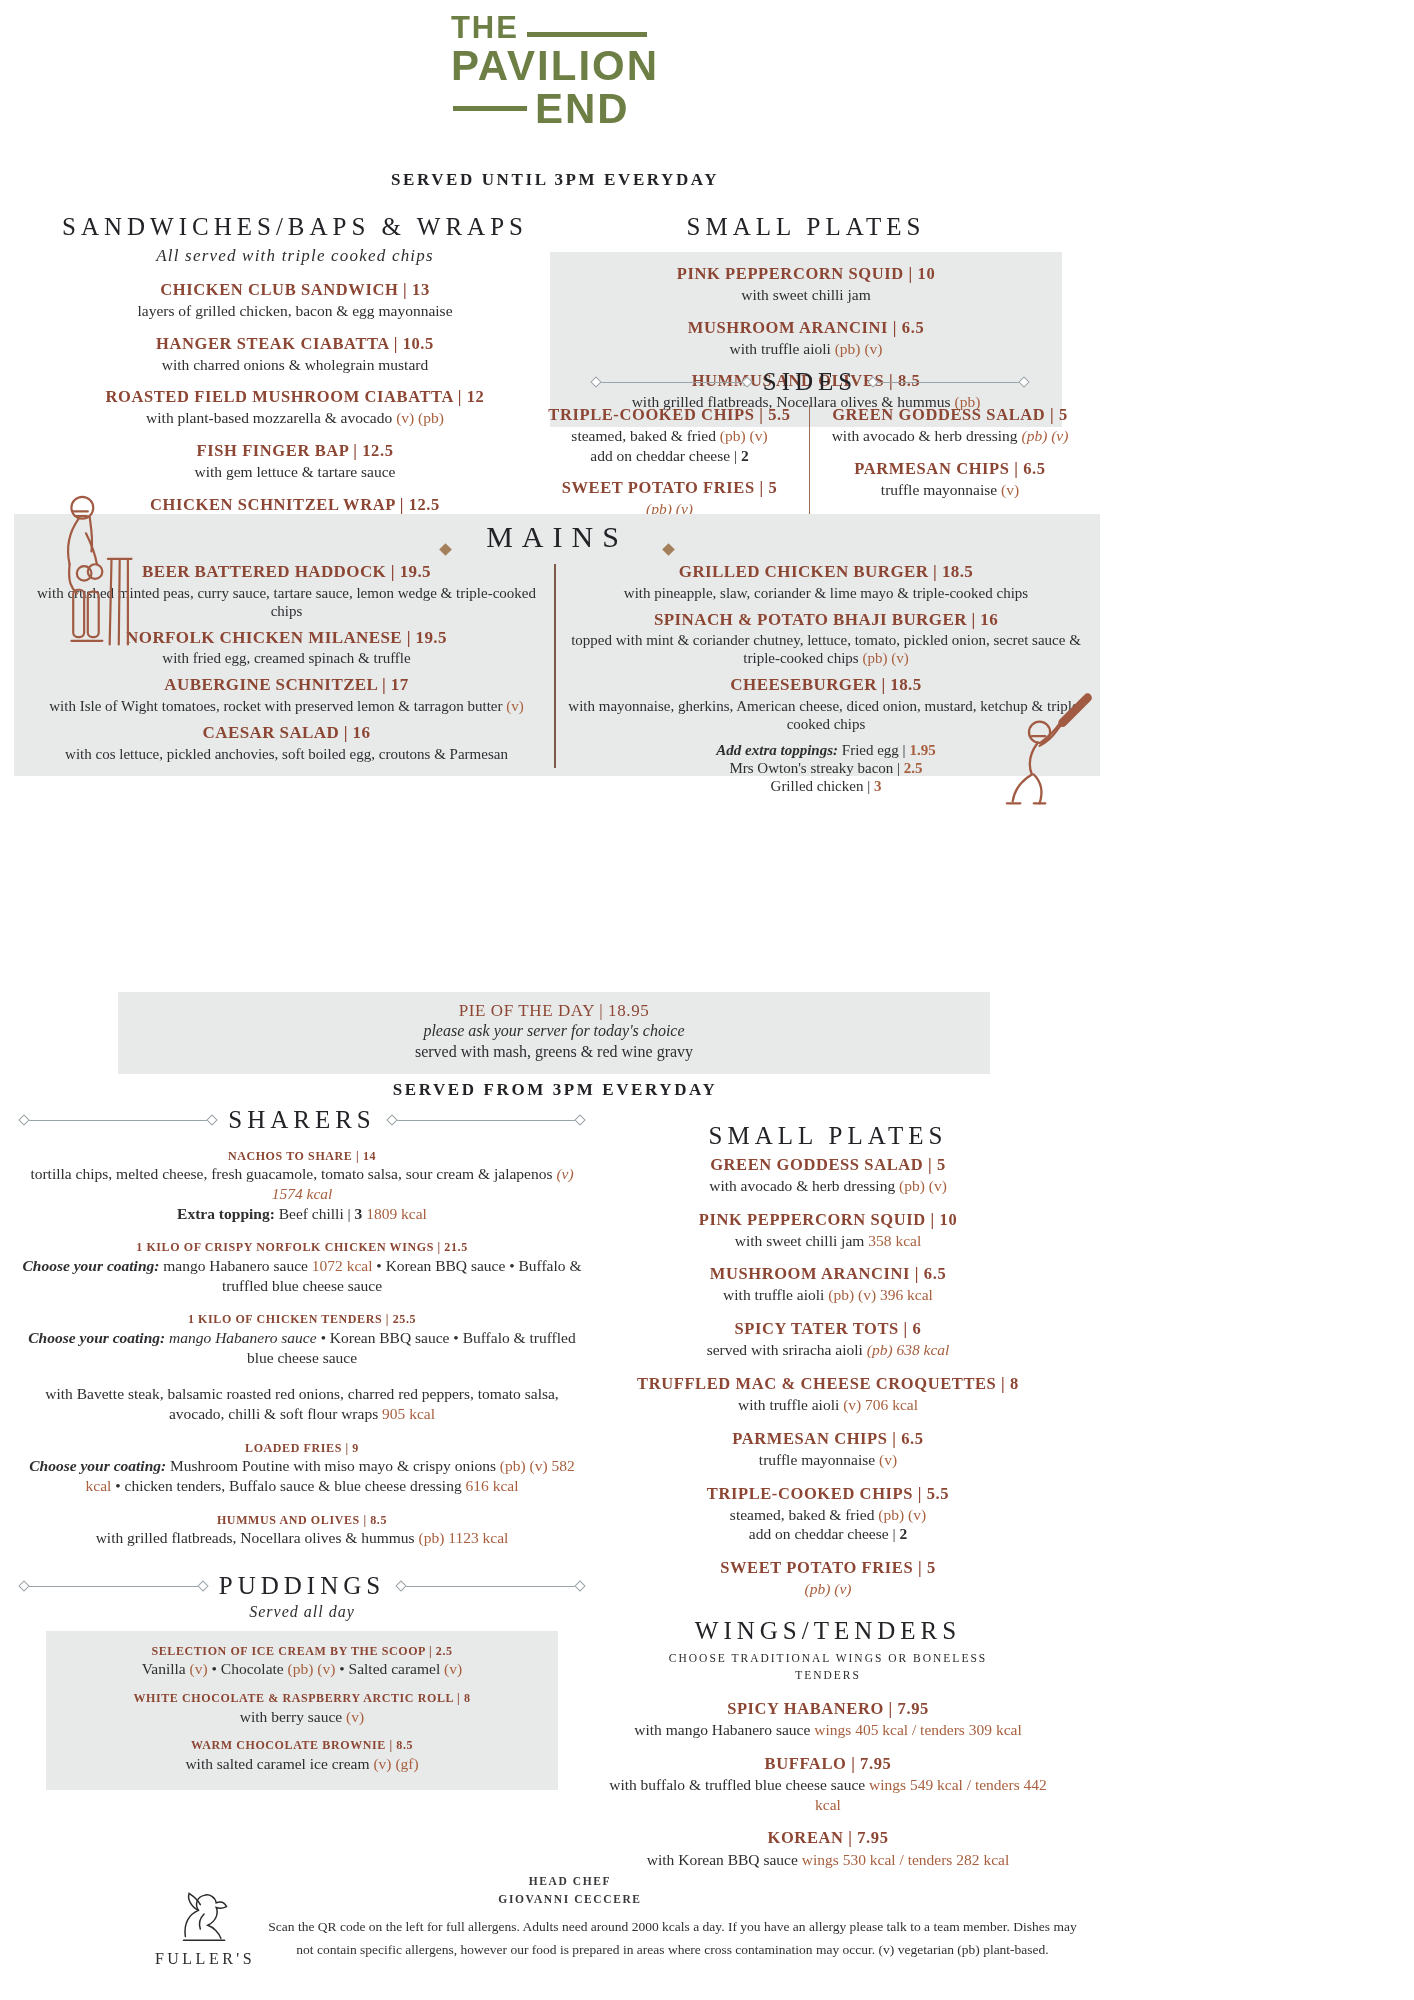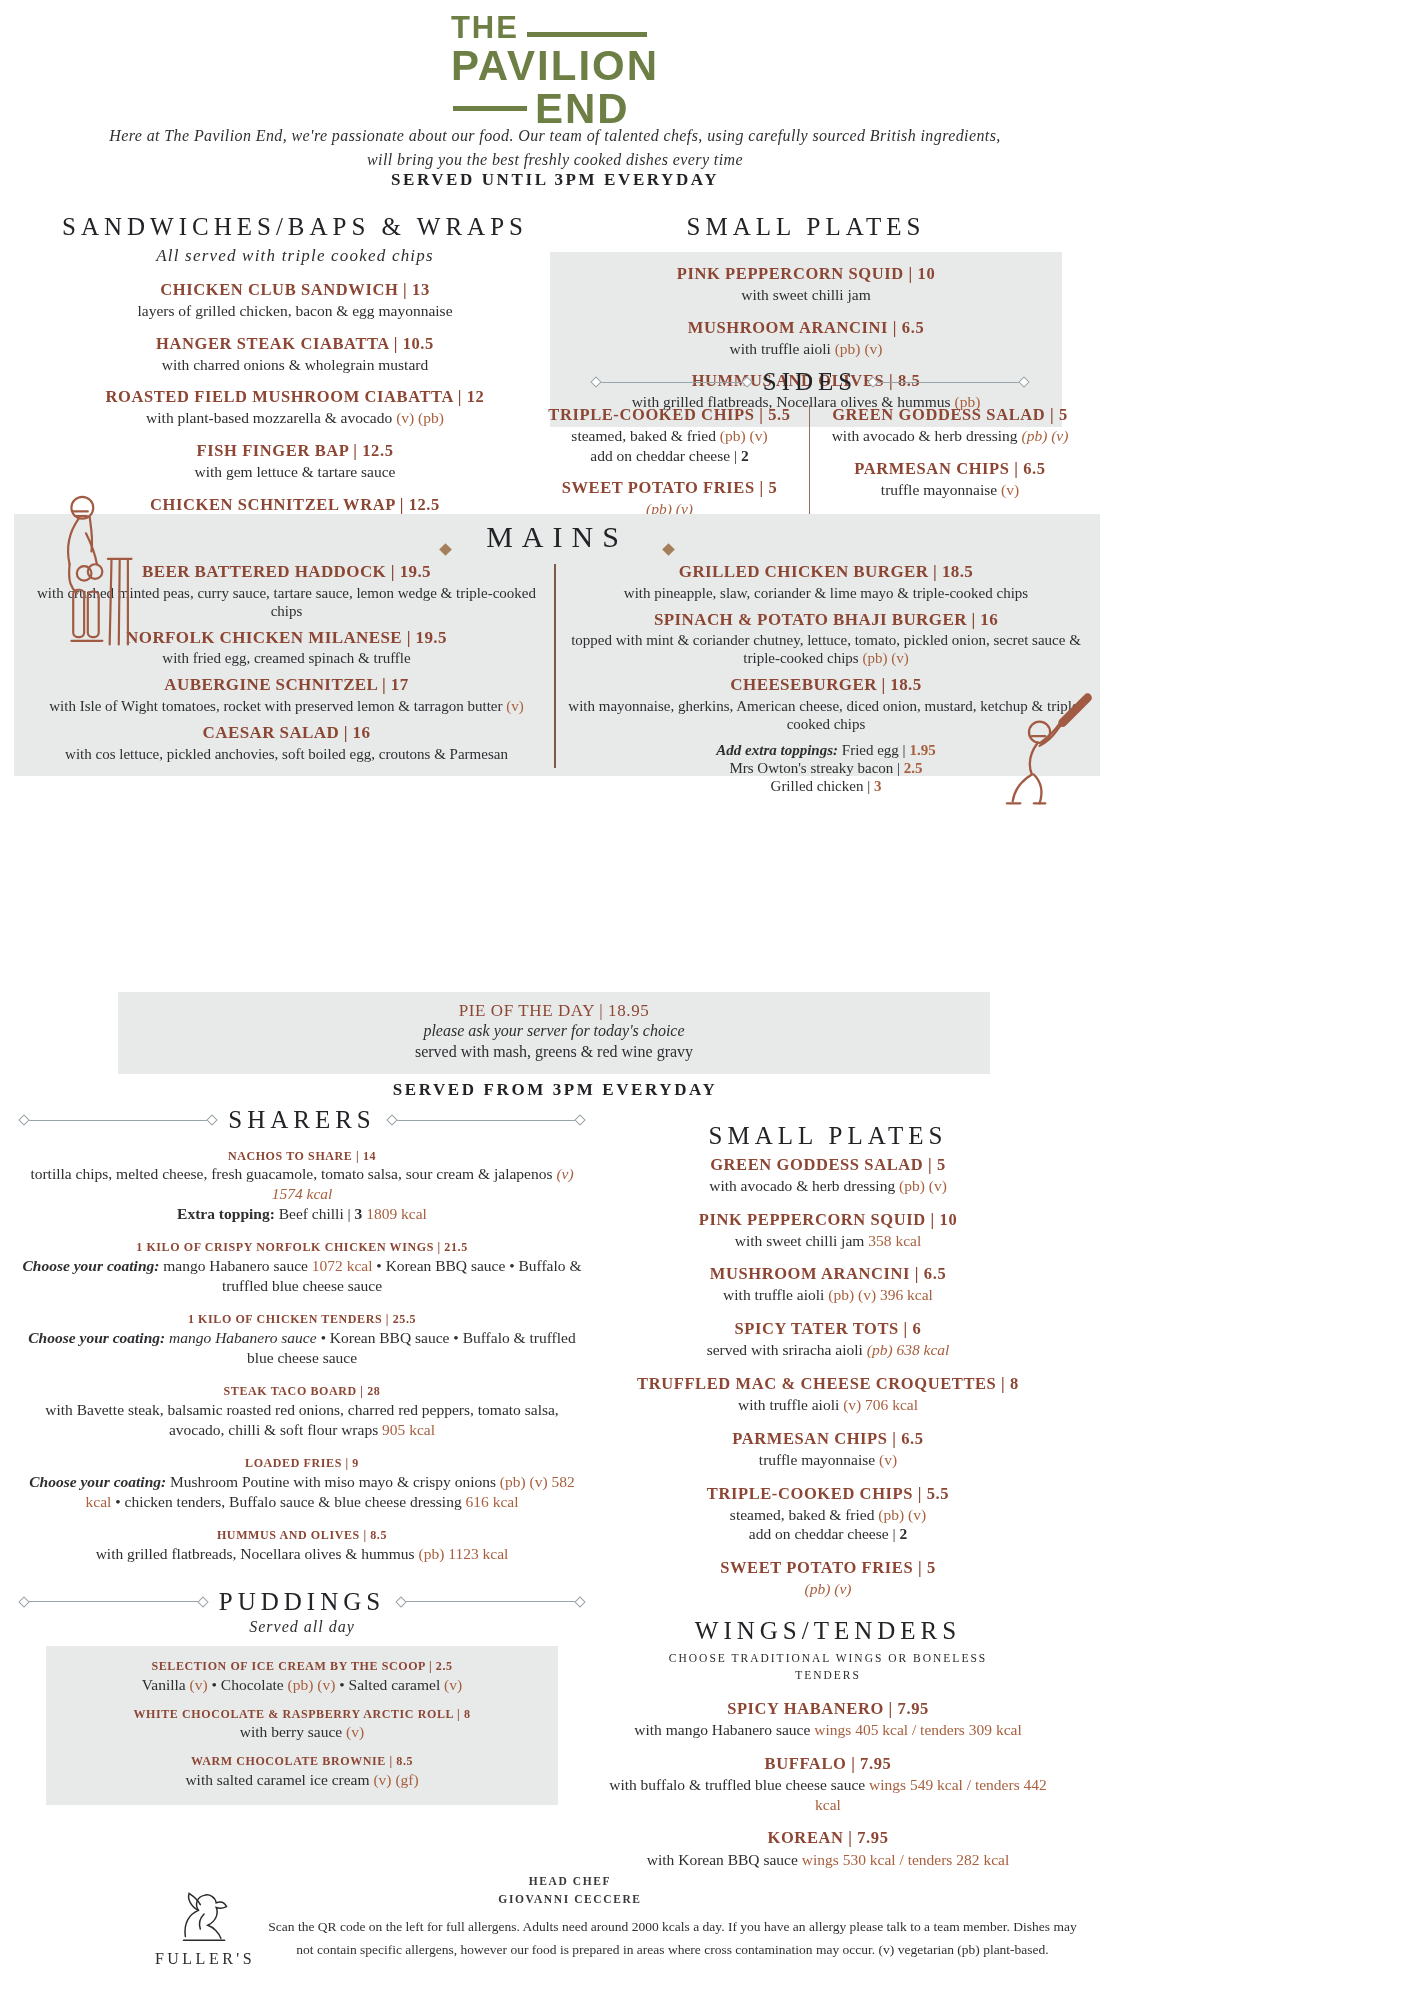--- a/index.html
+++ b/index.html
@@ -103,21 +103,20 @@
         <span class="logo-bar1"></span>
       </div>
       <div class="logo-pav">PAVILION</div>
       <div class="logo-r3">
         <span class="logo-bar2"></span>
         <span class="logo-end">END</span>
       </div>
     </div>
   </div>
 
-  <div class="abs intro" style="top:124px;left:105px;width:900px">Here at The Pavilion End, we're passionate about our food. Our team of talented chefs, using carefully sourced British ingredients, will bring you the best freshly cooked dishes every time</div>
 
   <div class="abs banner" style="top:170px;left:0;width:1110px">SERVED UNTIL 3PM EVERYDAY</div>
 
   <section class="abs center" style="top:197px;left:55px;width:480px">
     <h2 class="sec-title">SANDWICHES/BAPS &amp; WRAPS</h2>
     <div class="sec-sub">All served with triple cooked chips</div>
     <div>
 
     <div class="menu-item">
           <div class="item-name">CHICKEN CLUB SANDWICH | 13</div>
@@ -303,21 +302,20 @@
         </div>
         <div class="menu-item">
           <div class="item-name">1 KILO OF CRISPY NORFOLK CHICKEN WINGS | 21.5</div>
           <div class="item-desc"><span class="seg-bi">Choose your coating:</span> <span class="seg-d">mango Habanero sauce</span> <span class="seg-r">1072 kcal</span> <span class="seg-d">• Korean BBQ sauce • Buffalo &amp; truffled blue cheese sauce</span> </div>
         </div>
         <div class="menu-item">
           <div class="item-name">1 KILO OF CHICKEN TENDERS | 25.5</div>
           <div class="item-desc"><span class="seg-bi">Choose your coating:</span> <span class="seg-i">mango Habanero sauce •</span> <span class="seg-d">Korean BBQ sauce • Buffalo &amp; truffled blue cheese sauce</span> </div>
         </div>
         <div class="menu-item">
-          <div class="item-name">STEAK TACO BOARD | 28</div>
           <div class="item-desc"><span class="seg-d">with Bavette steak, balsamic roasted red onions, charred red peppers, tomato salsa, avocado, chilli &amp; soft flour wraps</span> <span class="seg-r">905 kcal</span> </div>
         </div>
         <div class="menu-item">
           <div class="item-name">LOADED FRIES | 9</div>
           <div class="item-desc"><span class="seg-bi">Choose your coating:</span> <span class="seg-d">Mushroom Poutine with miso mayo &amp; crispy onions</span> <span class="seg-r">(pb) (v)</span> <span class="seg-r">582 kcal</span> <span class="seg-d">• chicken tenders, Buffalo sauce &amp; blue cheese dressing</span> <span class="seg-r">616 kcal</span> </div>
         </div>
         <div class="menu-item">
           <div class="item-name">HUMMUS AND OLIVES | 8.5</div>
           <div class="item-desc"><span class="seg-d">with grilled flatbreads, Nocellara olives &amp; hummus</span> <span class="seg-r">(pb)</span> <span class="seg-r">1123 kcal</span> </div>
         </div>

